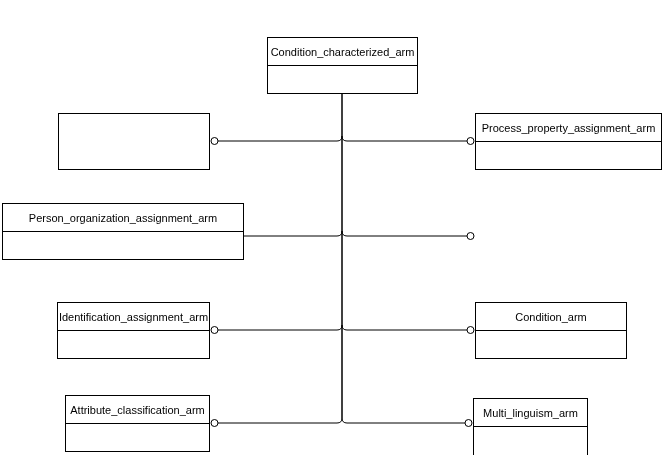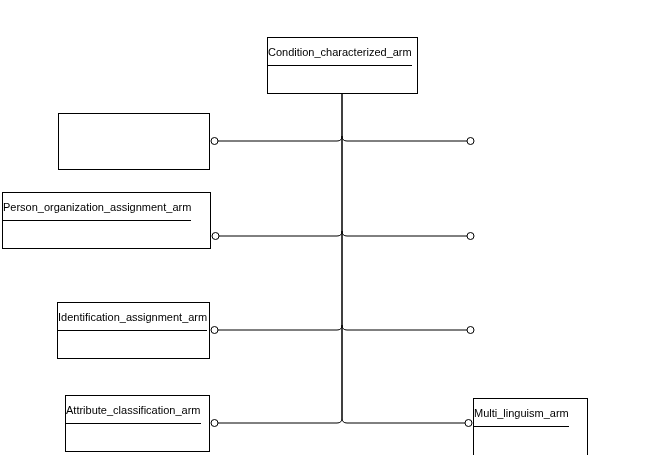--- a/index.html
+++ b/index.html
@@ -21,20 +21,21 @@
     top: 0;
     width: 672px;
     height: 455px;
   }
   .entity-box {
     position: absolute;
     box-sizing: border-box;
     border: 1px solid #000000;
     background: #ffffff;
     display: flex;
+    flex-direction: column;
   }
   .entity-title {
     box-sizing: border-box;
     height: 28px;
     border-bottom: 1px solid #000000;
     display: flex;
     align-items: center;
     justify-content: center;
     font-size: 11px;
     color: #000000;
@@ -78,36 +79,44 @@
 
   <div class="entity-box" style="left:267px;top:37px;width:151px;height:57px">
     <div class="entity-title">Condition_characterized_arm</div>
     <div class="entity-body"></div>
   </div>
 
   <div class="entity-box" style="left:58px;top:113px;width:152px;height:57px">
     <div class="entity-body"></div>
   </div>
 
-  <div class="entity-box" style="left:2px;top:192px;width:209px;height:57px">
+  <div class="entity-box" style="left:2px;top:203px;width:242px;height:57px">
     <div class="entity-title">Person_organization_assignment_arm</div>
     <div class="entity-body"></div>
   </div>
 
   <div class="entity-box" style="left:57px;top:302px;width:153px;height:57px">
     <div class="entity-title">Identification_assignment_arm</div>
     <div class="entity-body"></div>
   </div>
 
   <div class="entity-box" style="left:65px;top:395px;width:145px;height:57px">
     <div class="entity-title">Attribute_classification_arm</div>
     <div class="entity-body"></div>
   </div>
 
+  <div class="entity-box" style="left:475px;top:113px;width:187px;height:57px">
+    <div class="entity-title">Process_property_assignment_arm</div>
+    <div class="entity-body"></div>
+  </div>
 
 
+  <div class="entity-box" style="left:475px;top:302px;width:152px;height:57px">
+    <div class="entity-title">Condition_arm</div>
+    <div class="entity-body"></div>
+  </div>
 
   <div class="entity-box" style="left:473px;top:398px;width:115px;height:75px">
     <div class="entity-title">Multi_linguism_arm</div>
     <div class="entity-body"></div>
   </div>
 
 </div>
 
 </body></html>

